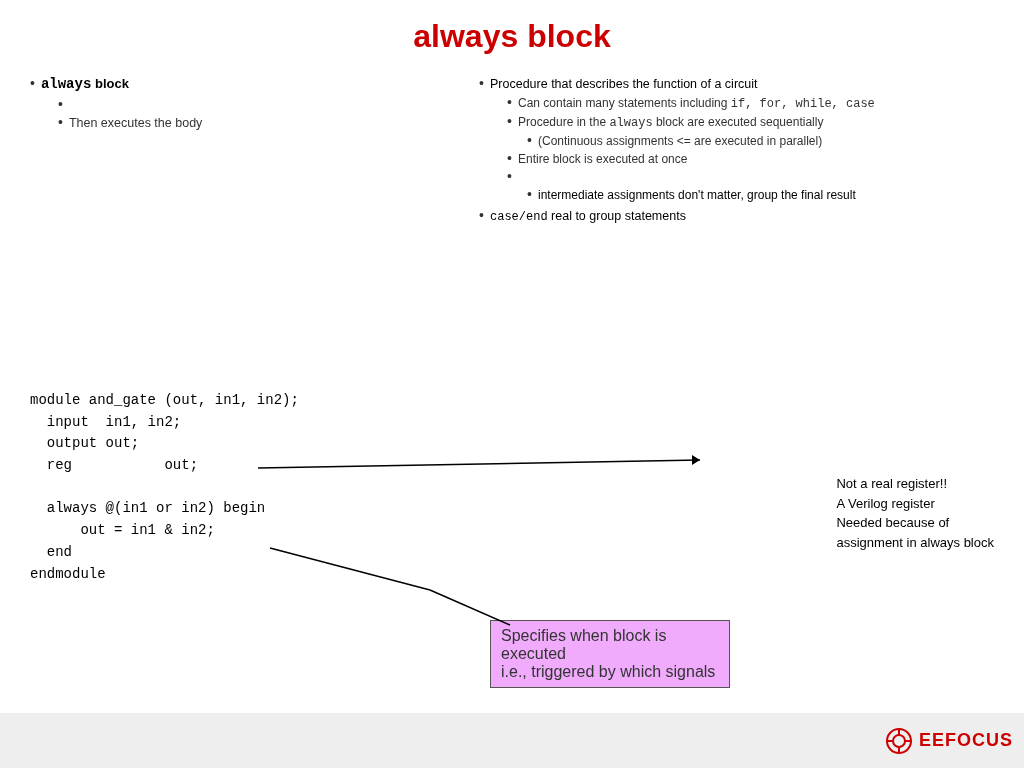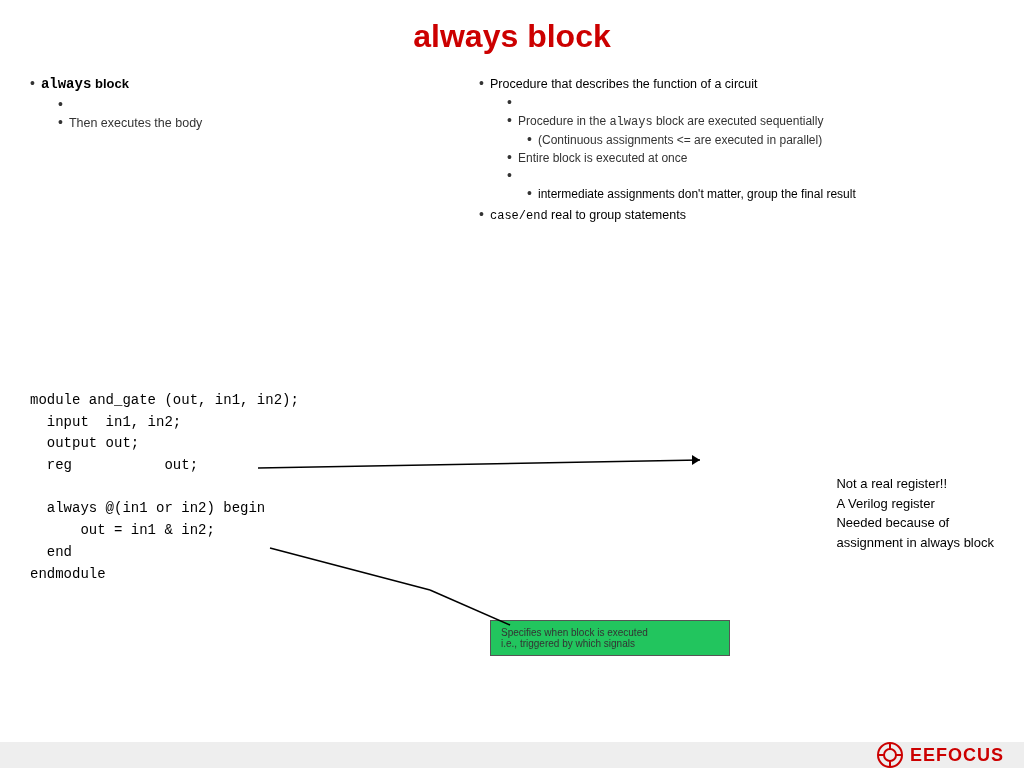--- a/index.html
+++ b/index.html
@@ -119,23 +119,23 @@
       white-space: pre;
     }
 
     
     .annotation-box {
       position: absolute;
       top: 620px;
       left: 490px;
       border: 1.5px solid #555;
       padding: 6px 10px;
-      font-size: 10px;
+      font-size: 16px;
       color: #333;
-      background: #22c55e;
+      background: #f0abfc;
       width: 240px;
     }
 
     
     .arrows-svg {
       position: absolute;
       top: 0;
       left: 0;
       width: 1024px;
       height: 768px;
@@ -153,26 +153,26 @@
       line-height: 1.5;
       margin-top: 44px;
     }
 
     
     .footer {
       position: absolute;
       bottom: 0;
       left: 0;
       right: 0;
-      height: 26px;
+      height: 55px;
       background: #eee;
       display: flex;
       align-items: center;
       justify-content: flex-end;
-      padding-right: 20px;
+      padding-right: 11px;
     }
 
     .eefocus-logo {
       display: flex;
       align-items: center;
       gap: 6px;
     }
 
     .eefocus-icon {
       width: 28px;
@@ -212,20 +212,23 @@
   </div>
 
   <div class="right-col">
     <div class="bullet-main">
       <span class="bullet-dot">•</span>
       <span>Procedure that describes the function of a circuit</span>
     </div>
     <div class="sub-bullets">
       <div class="sub-bullet">
         <span class="bullet-dot">•</span>
+        <span>
+          <span>Can contain many statements including </span><span class="inline-mono">if, for, while, case</span>
+        </span>
       </div>
       <div class="sub-bullet">
         <span class="bullet-dot">•</span>
         <span>
           <span>Procedure in the </span><span class="inline-mono">always</span><span> block are executed sequentially</span>
         </span>
       </div>
       <div class="sub-sub-bullets">
         <div class="right-col sub-sub-bullet" style="display:flex;align-items:baseline;gap:6px;">
           <span class="bullet-dot">•</span>

